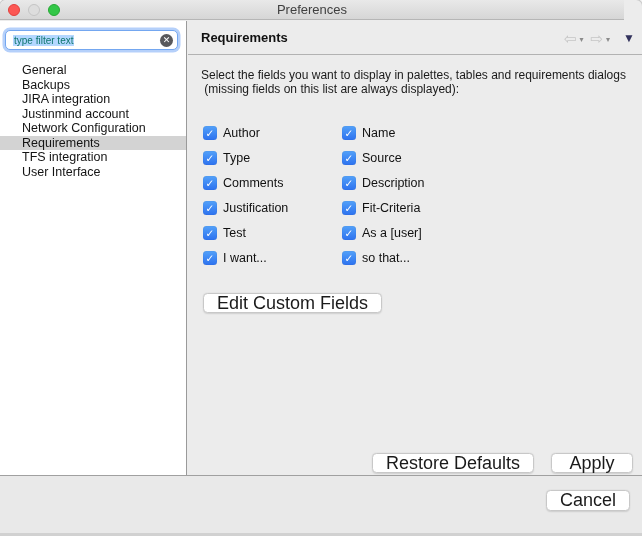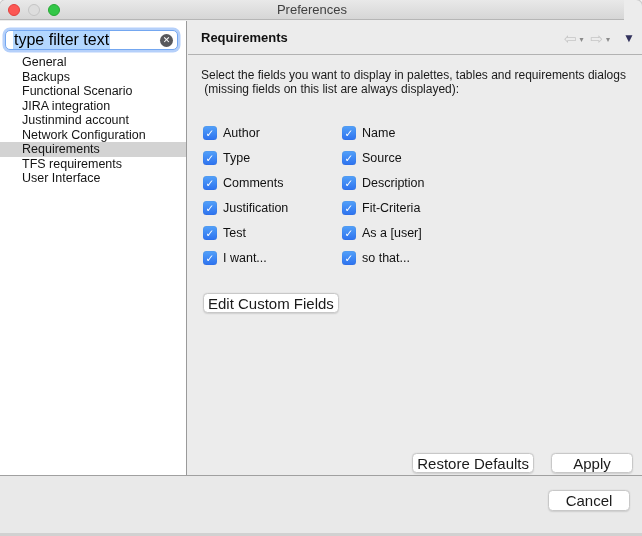--- a/index.html
+++ b/index.html
@@ -30,27 +30,27 @@
   .sidebar{
     position:absolute;top:21px;left:0;width:187px;height:462px;
     background:#ffffff;border-right:1px solid #9a9a9a;
   }
   .filter{
     position:relative;margin:9px 8px 0 5px;height:20px;
     background:#fff;border:1px solid #74a7f0;border-radius:5px;
     box-shadow:0 0 0 2.5px rgba(120,170,245,0.55);
     display:flex;align-items:center;padding:0 4px 0 7px;cursor:text;
   }
-  .filter .ftext{font-size:16px;color:#000000;background:#b3d7ff;padding:0 1px;white-space:nowrap;}
+  .filter .ftext{font-size:10px;color:#0f766e;background:#b3d7ff;padding:0 1px;white-space:nowrap;}
   .filter .clear{
     margin-left:auto;width:13px;height:13px;border-radius:50%;
     background:#58585b;color:#fff;font-size:9px;line-height:13px;
     text-align:center;cursor:pointer;flex:0 0 auto;font-weight:bold;
   }
-  .sidelist{margin-top:5px;}
+  .sidelist{margin-top:13px;}
   .side-item{
     height:14.5px;display:flex;align-items:center;
     padding-left:22px;font-size:12.5px;color:#141414;cursor:default;white-space:nowrap;
   }
   .side-item.selected{background:#d3d3d3;}
   
   .main{position:absolute;top:21px;left:188px;width:454px;height:462px;background:#ececec;}
   .panel-header{
     position:relative;height:34px;border-bottom:1px solid #b2b2b2;
   }
@@ -81,21 +81,21 @@
   .cb .box.checked{
     background:linear-gradient(#53a1f9,#2d72ef);border:none;color:#fff;
     line-height:14px;box-shadow:inset 0 0 1px rgba(0,0,0,0.2);
   }
   .cb .cb-label{margin-left:6px;font-size:12.5px;color:#111;white-space:nowrap;}
   
   .btn{
     height:20px;background:#ffffff;border:1px solid #c8c8c8;border-radius:4.5px;
     box-shadow:0 0.5px 1.5px rgba(0,0,0,0.12);
     display:inline-flex;align-items:center;justify-content:center;
-    font-family:inherit;font-size:15px;color:#1a1a1a;padding:0 4px;cursor:pointer;
+    font-family:inherit;font-size:18px;color:#1a1a1a;padding:0 13px;cursor:pointer;
   }
   .btn-edit{margin:28px 0 0 15px;}
   .panel-actions{position:absolute;right:9px;bottom:10px;display:flex;gap:17px;margin-top:48px;}
   .btn-restore{min-width:108px;}
   .btn-apply{min-width:82px;}
   
   .bottombar{
     position:absolute;left:0;right:0;bottom:0;height:61px;
     border-top:1px solid #a0a0a0;background:#e9e9e9;
     box-shadow:inset 0 -3px 0 rgba(0,0,0,0.10);
@@ -128,36 +128,33 @@
       <span class="clear">✕</span>
     </div>
     <div class="sidelist">
       <div class="side-item">
           <span>General</span>
         </div>
       <div class="side-item">
           <span>Backups</span>
         </div>
       <div class="side-item">
-          <span>Functional Scenario</span>
-        </div>
-      <div class="side-item">
           <span>JIRA integration</span>
         </div>
       <div class="side-item">
           <span>Justinmind account</span>
         </div>
       <div class="side-item">
           <span>Network Configuration</span>
         </div>
       <div class="side-item selected">
           <span>Requirements</span>
         </div>
       <div class="side-item">
-          <span>TFS requirements</span>
+          <span>TFS integration</span>
         </div>
       <div class="side-item">
           <span>User Interface</span>
         </div>
     </div>
   </div>
 
   <div class="main">
     <div class="panel-header">
       <div class="panel-title">Requirements</div>

